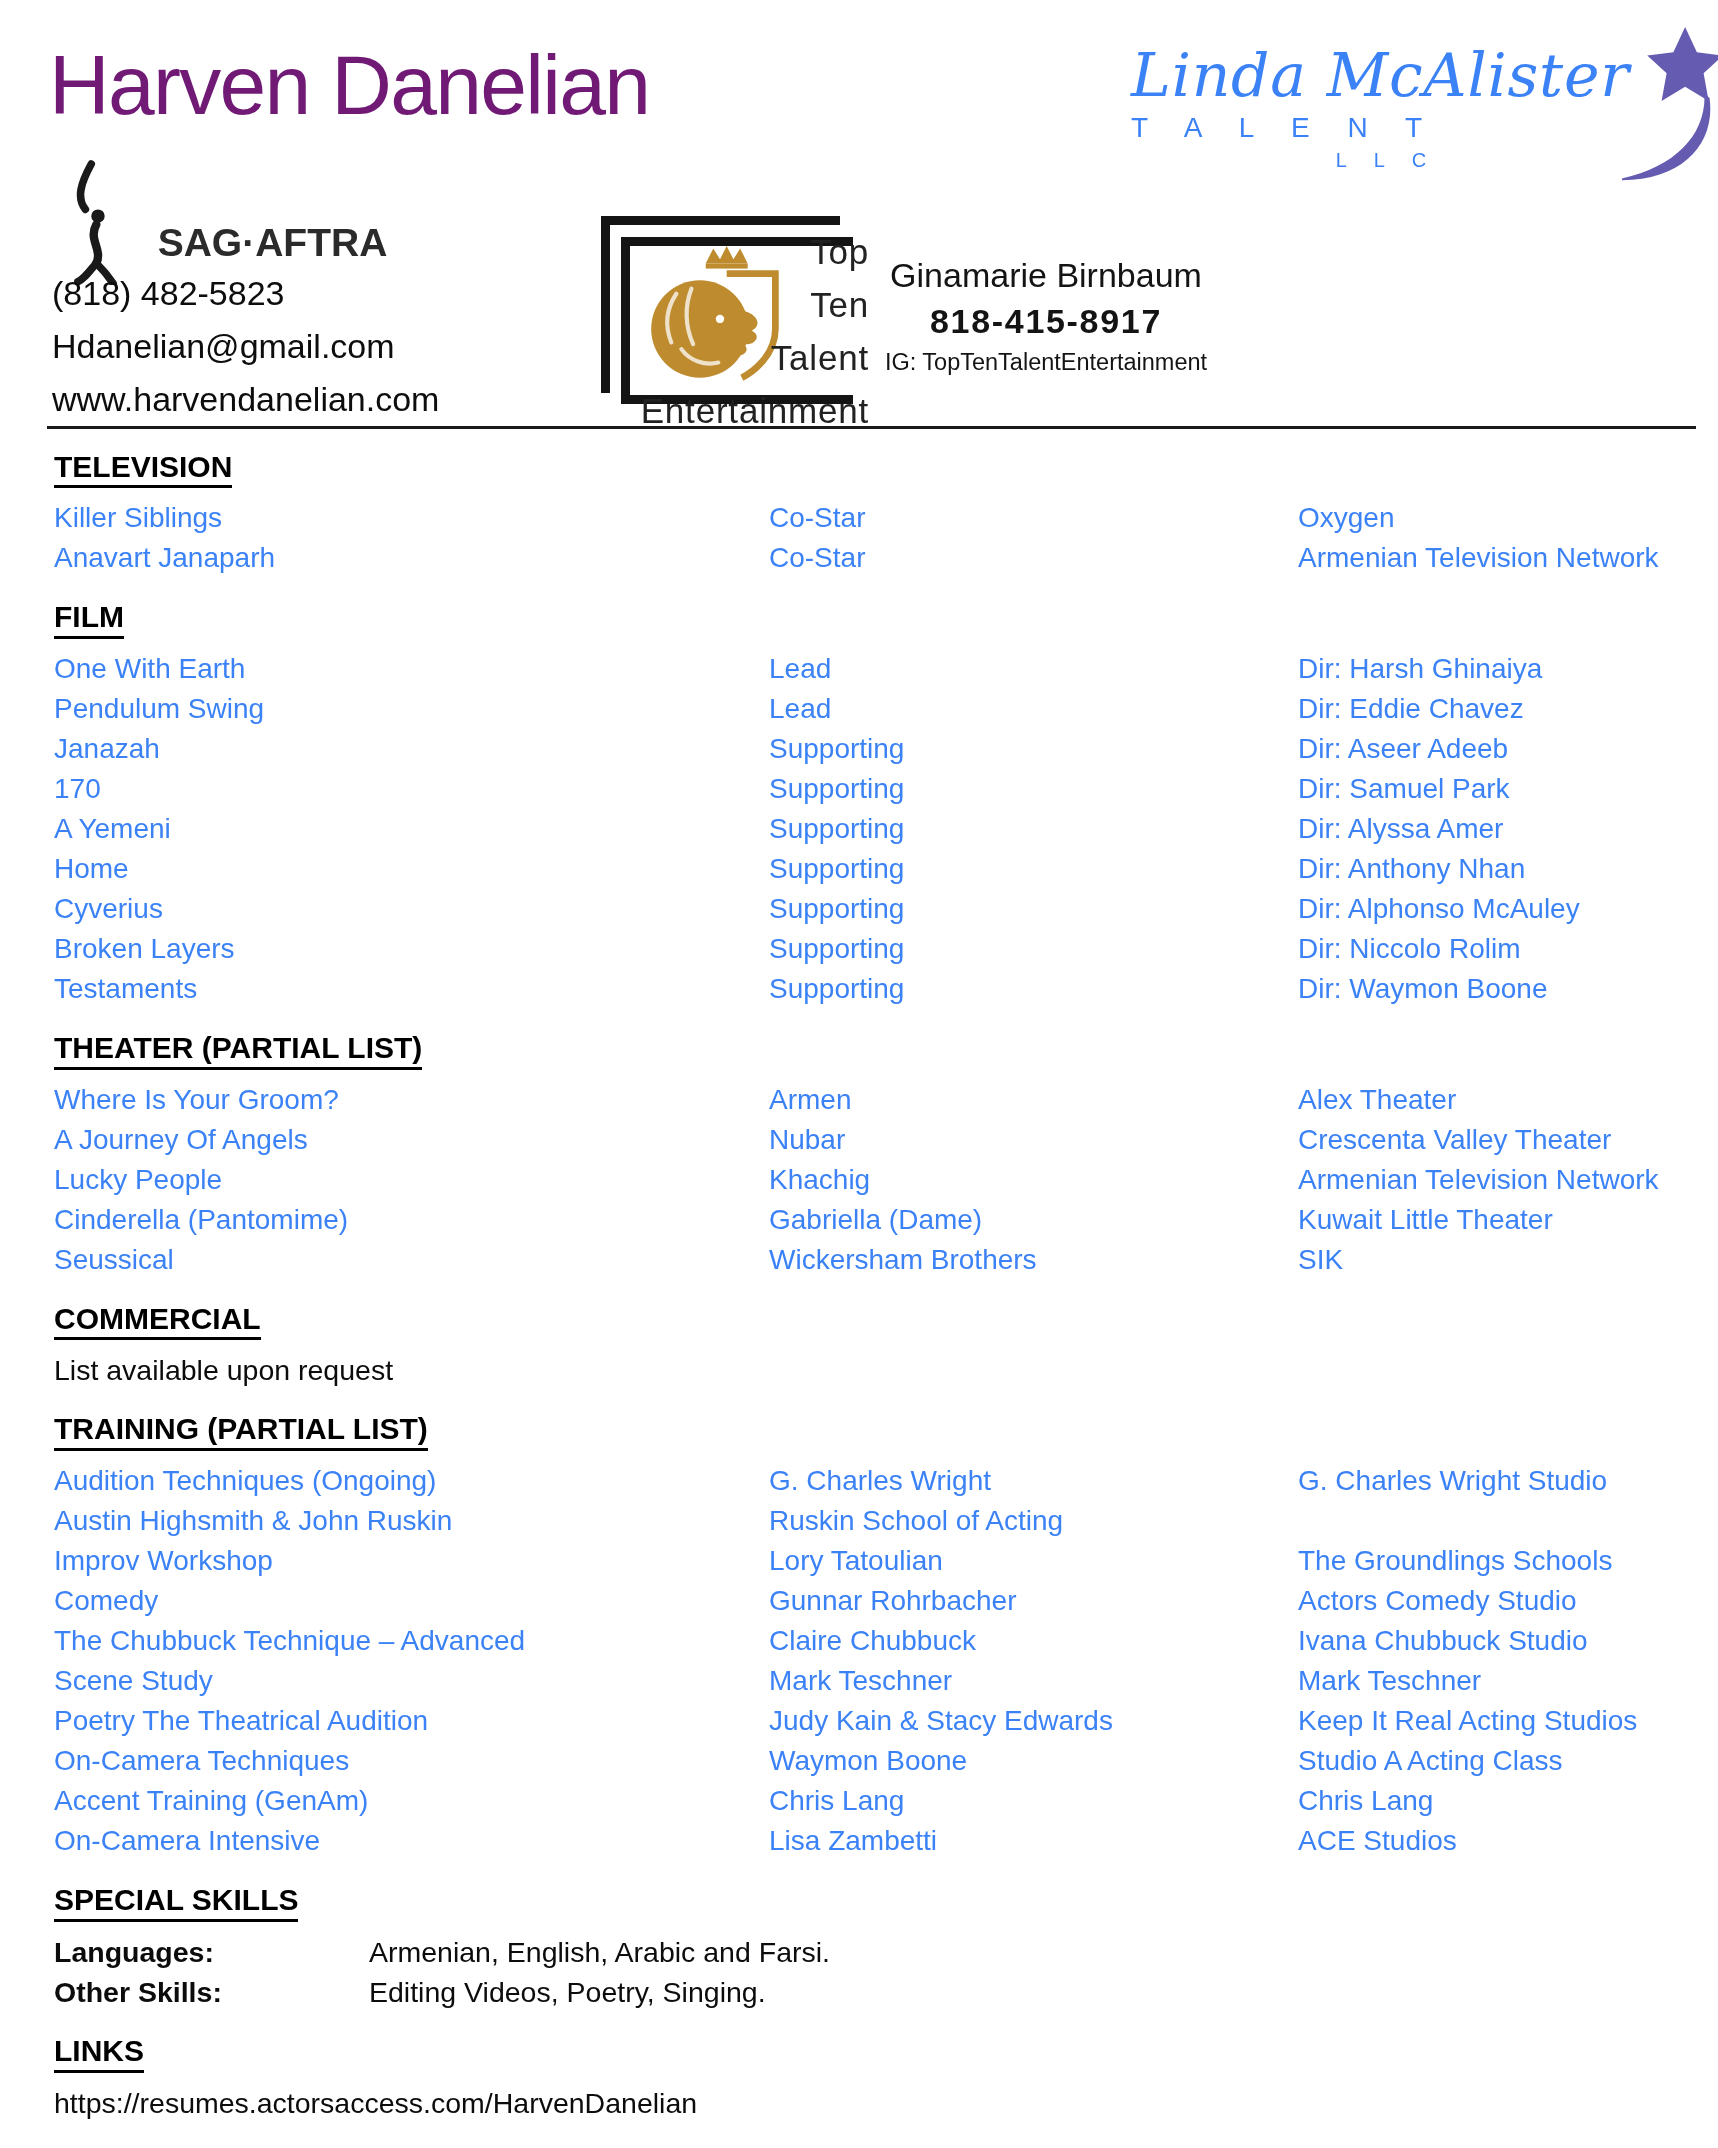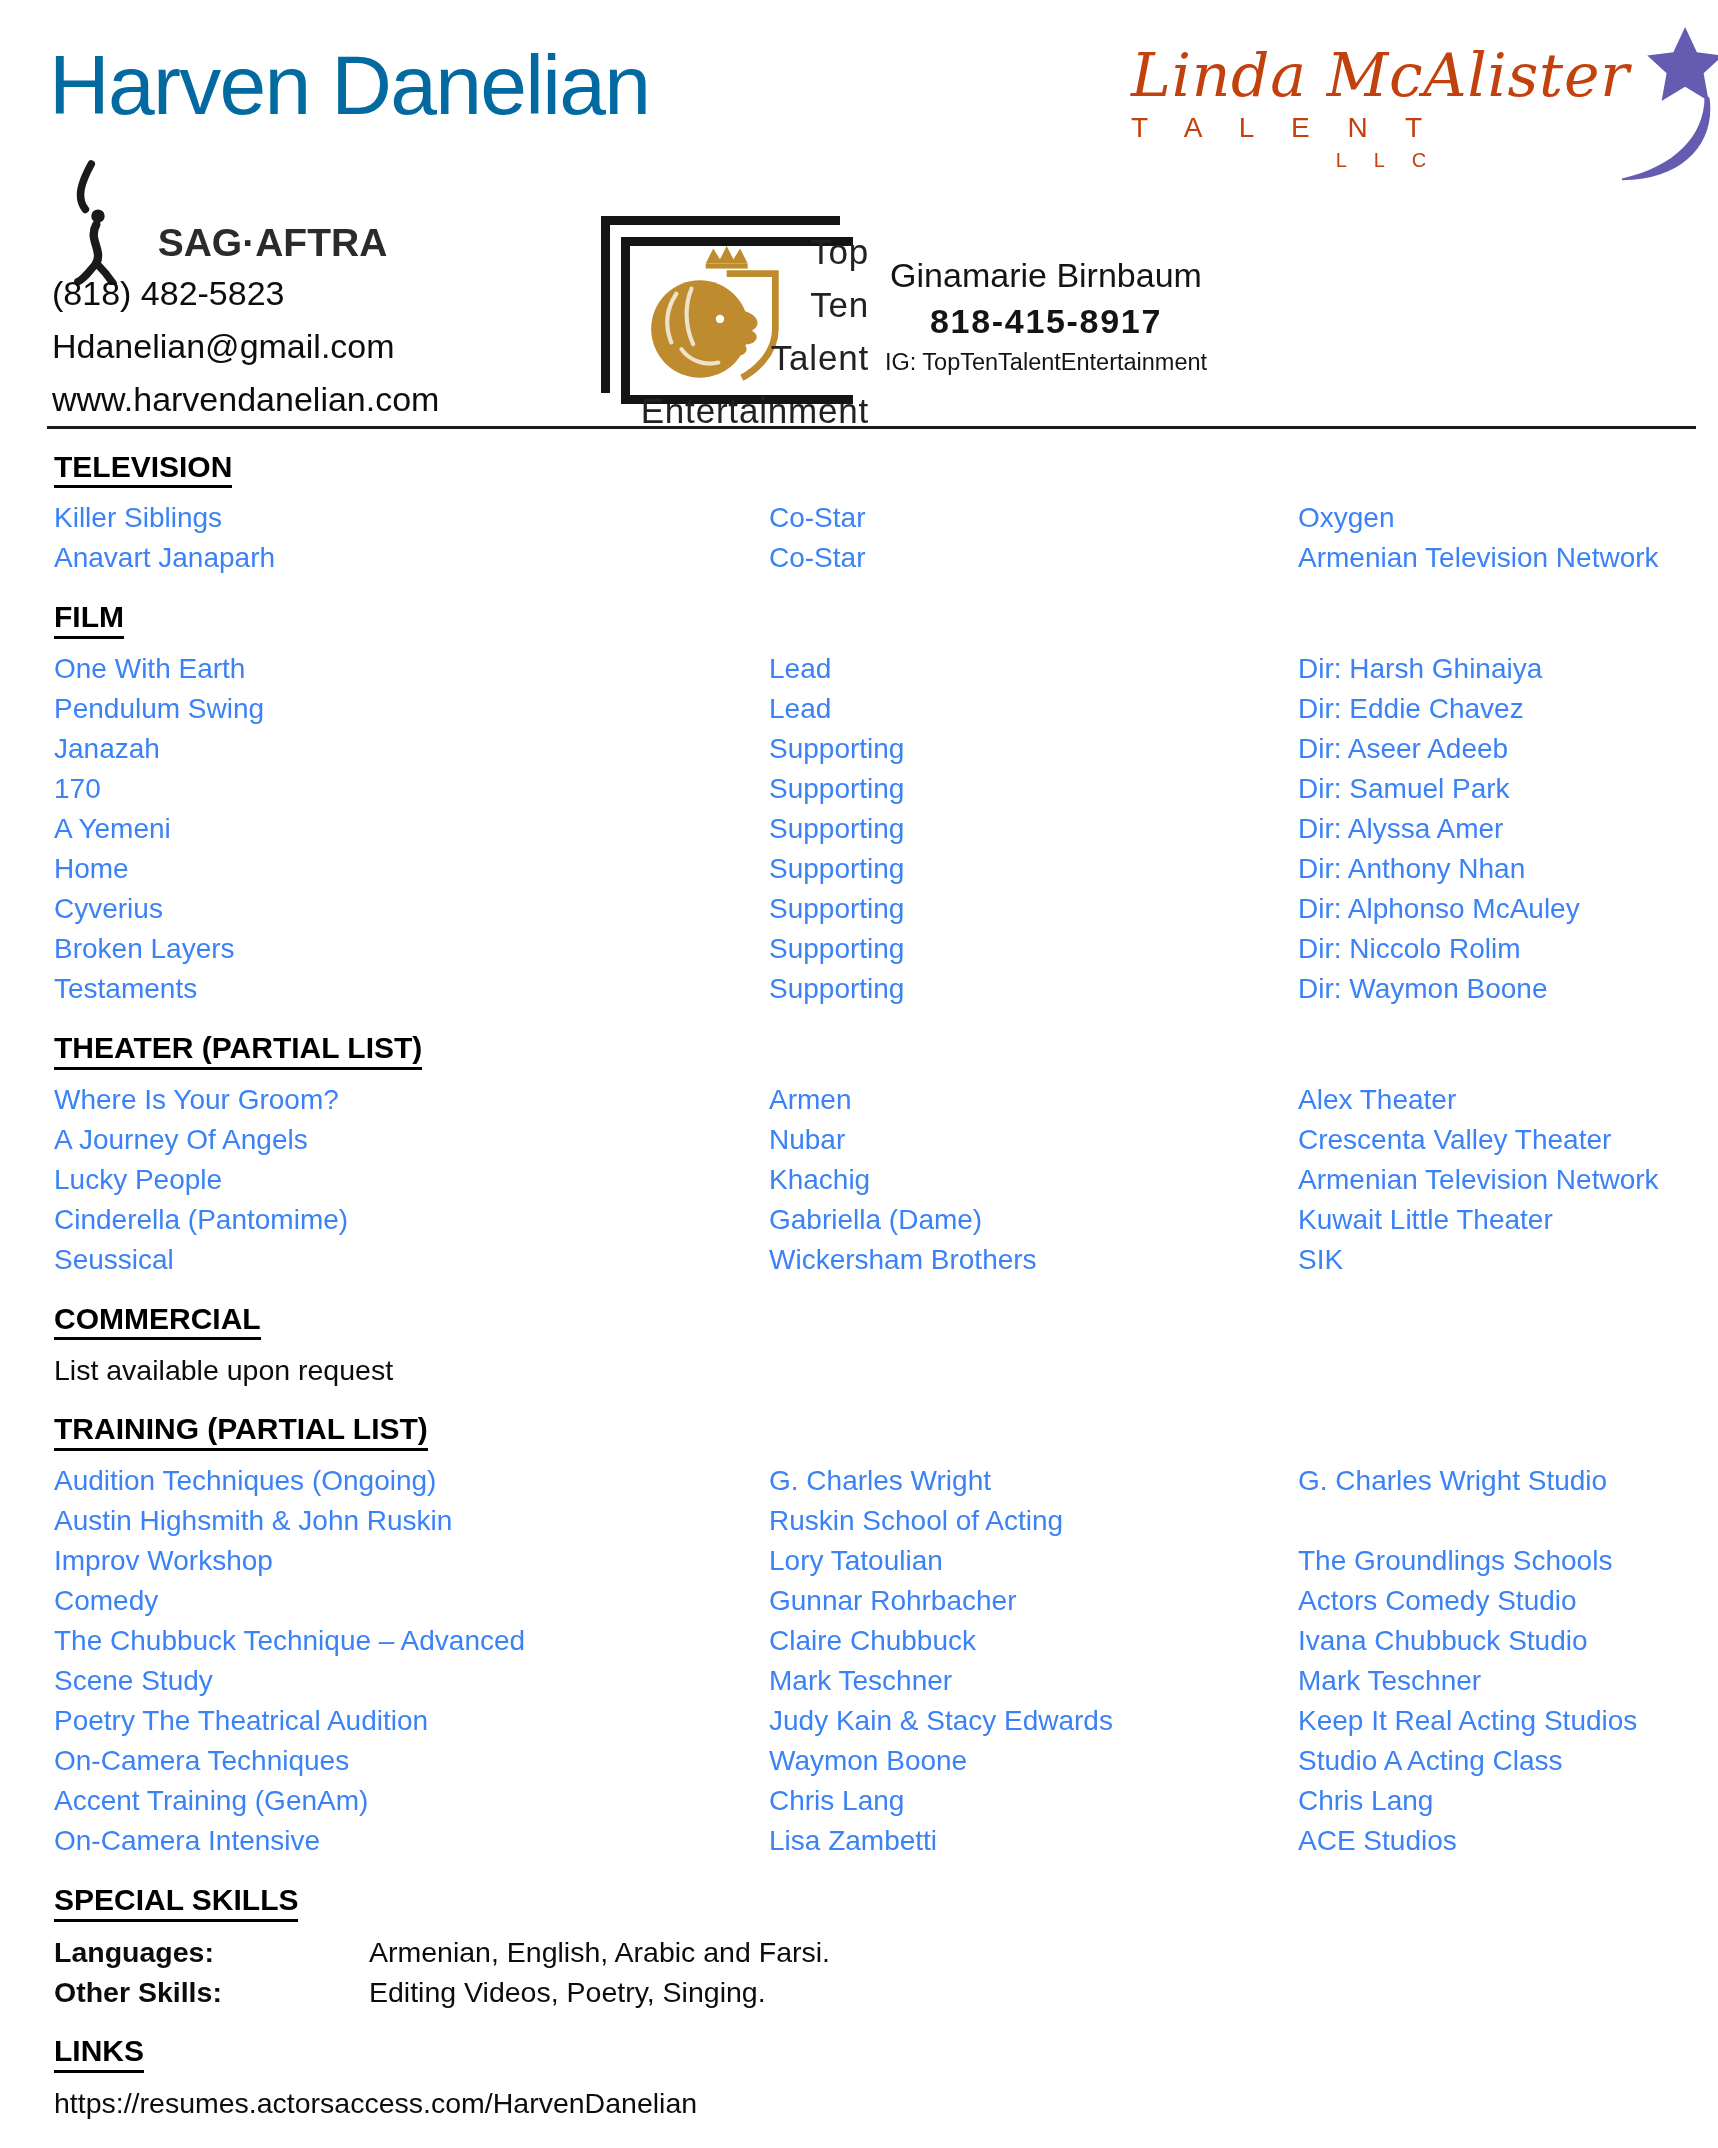--- a/index.html
+++ b/index.html
@@ -1,35 +1,35 @@
 <!DOCTYPE html>
 <html style="font-size:13.4px"><head>
 <meta charset="utf-8">
 <style>
   html,body{margin:0;padding:0;}
   body{
     width:1718px;height:2148px;position:relative;background:#ffffff;
     font-family:"Liberation Sans", sans-serif;color:#111;overflow:hidden;
   }
   
-  .name{position:absolute;left:49px;top:37px;font-size:84px;letter-spacing:-1.7px;color:#0369a1;white-space:nowrap;}
+  .name{position:absolute;left:49px;top:37px;font-size:84px;letter-spacing:-1.7px;color:#701a75;white-space:nowrap;}
   .sag{position:absolute;left:50px;top:159px;display:flex;align-items:flex-end;gap:6.7px;}
   .sag-text{font-size:39px;font-weight:bold;color:#2b2b2b;letter-spacing:0px;padding-bottom:23.5px;}
   .contact{position:absolute;left:52px;top:267px;font-size:34px;line-height:53px;color:#0d0d0d;}
   
   .frame1{position:absolute;left:601px;top:216px;width:230px;height:168px;border-top:9.2px solid #141414;border-left:9.2px solid #141414;}
   .frame2{position:absolute;left:621px;top:237px;width:223px;height:149px;border-top:9.2px solid #141414;border-left:9.2px solid #141414;border-bottom:9.2px solid #141414;}
   .lion{position:absolute;left:626px;top:245px;}
   .ttt-words{position:absolute;left:587px;top:225px;width:282px;text-align:right;font-size:35px;line-height:53px;color:#222;letter-spacing:0.8px;}
   .ttt-agent{position:absolute;left:874px;top:256px;width:344px;text-align:center;color:#141414;}
   .ttt-agent .agent-name{font-size:34px;}
   .ttt-agent .agent-phone{font-size:34px;font-weight:600;margin-top:6.7px;letter-spacing:1.7px;}
   .ttt-agent .agent-ig{font-size:23.5px;margin-top:8.4px;}
   
-  .lmt{position:absolute;left:1131px;top:40px;width:587px;height:176px;color:#c2410c;}
+  .lmt{position:absolute;left:1131px;top:40px;width:587px;height:176px;color:#3b82f6;}
   .lmt-script{font-family:"DejaVu Serif", serif;font-style:italic;font-size:60px;white-space:nowrap;letter-spacing:0.8px;}
   .lmt-bottom{display:flex;justify-content:space-between;margin-top:1.7px;}
   .lmt-left{font-size:24px;line-height:31px;}
   .lmt-right{text-align:right;padding-right:59px;}
   .lmt-talent{font-size:28px;letter-spacing:15px;}
   .lmt-llc{font-size:20px;letter-spacing:11px;margin-top:5px;}
   .lmt-star{position:absolute;right:-5px;top:-13.4px;}
   .sep{position:absolute;left:47px;right:22px;top:426px;height:3.4px;background:#1a1a1a;}
   
   .main{position:absolute;left:54px;top:443px;right:17px;}

